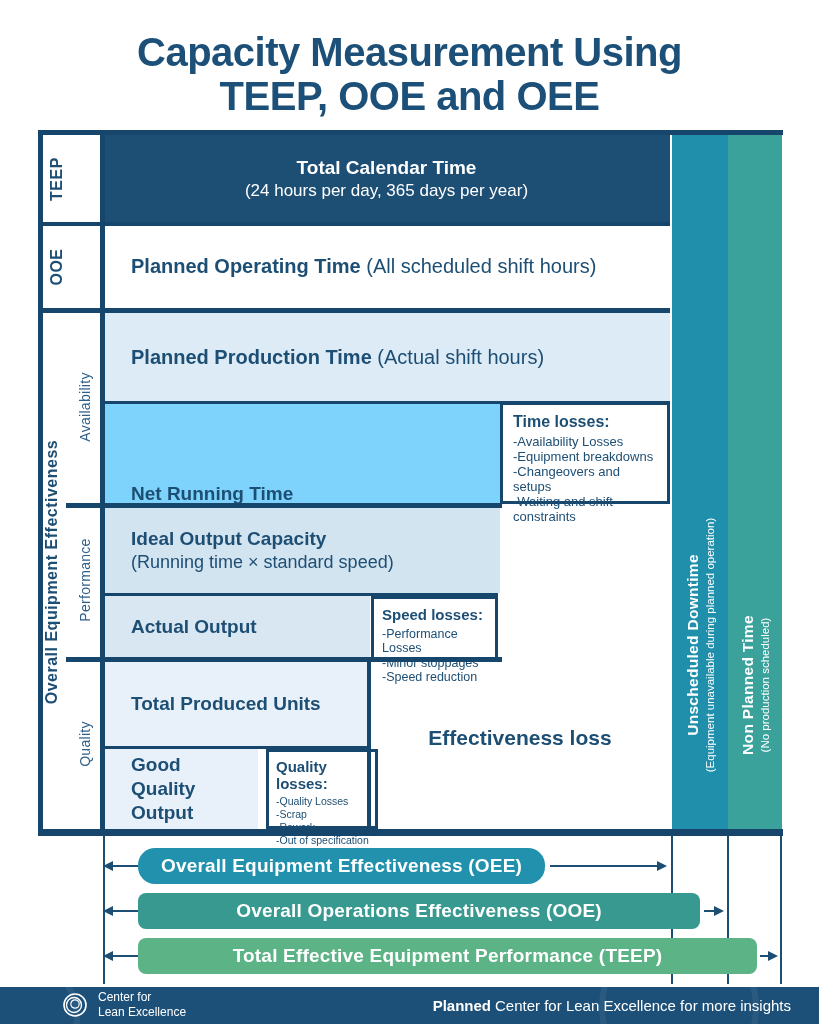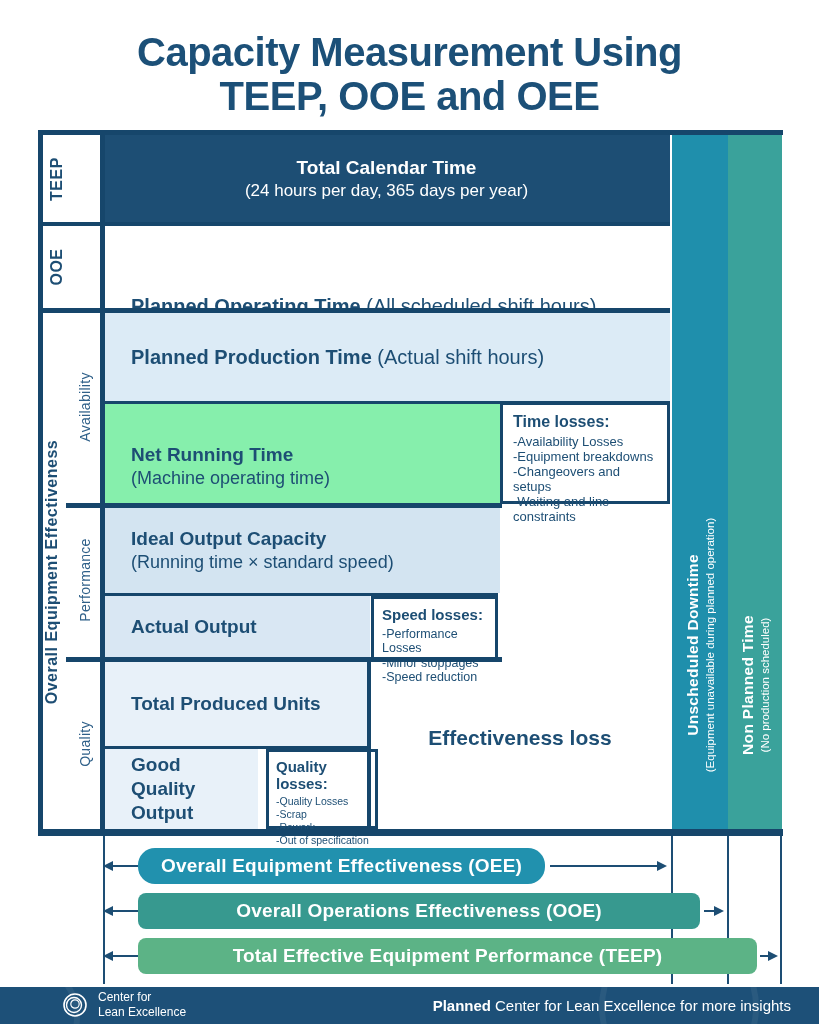--- a/index.html
+++ b/index.html
@@ -76,44 +76,44 @@
   <div class="title">
     <div>Capacity Measurement Using</div>
     <div>TEEP, OOE and OEE</div>
   </div>
 
   <div class="wf-box teep-row" style="left:103px; top:135px; width:567px; height:87px;">
     <div class="t1">Total Calendar Time</div>
     <div class="t2">(24 hours per day, 365 days per year)</div>
   </div>
 
-  <div class="wf-box padL" style="left:103px; top:226px; width:567px; height:80px;margin-top:40px;">
+  <div class="wf-box padL" style="left:103px; top:226px; width:567px; height:80px;">
     <div>
       <span class="inline-title">Planned Operating Time</span><span class="inline-sub"> (All scheduled shift hours)</span>
     </div>
   </div>
 
   <div class="wf-box padL" style="left:103px; top:313px; width:567px; height:88px; background:#dcebf6;">
     <div>
       <span class="inline-title">Planned Production Time</span><span class="inline-sub"> (Actual shift hours)</span>
     </div>
   </div>
 
-  <div class="wf-box padL" style="left:103px; top:404px; width:397px; height:124px; background:#86efac;">
+  <div class="wf-box padL" style="left:103px; top:404px; width:397px; height:124px; background:#7dd3fc;justify-content:flex-end;">
     <div class="t1">Net Running Time</div>
     <div class="t2">(Machine operating time)</div>
   </div>
 
   <div class="loss-box loss-time" style="left:500px; top:402px; width:170px; height:102px;">
     <div class="heading">Time losses:</div>
     <div>
         <div class="loss-item">-Availability Losses</div>
         <div class="loss-item">-Equipment breakdowns</div>
         <div class="loss-item">-Changeovers and setups</div>
-        <div class="loss-item">-Waiting and line constraints</div>
+        <div class="loss-item">-Waiting and shift constraints</div>
       </div>
   </div>
 
   <div class="wf-box padL" style="left:103px; top:508px; width:397px; height:85px; background:#d3e4f1;">
     <div class="t1">Ideal Output Capacity</div>
     <div class="t2">(Running time × standard speed)</div>
   </div>
 
   <div class="wf-box padL" style="left:103px; top:596px; width:267px; height:61px; background:#d9e7f3;">
     <div class="t1">Actual Output</div>

